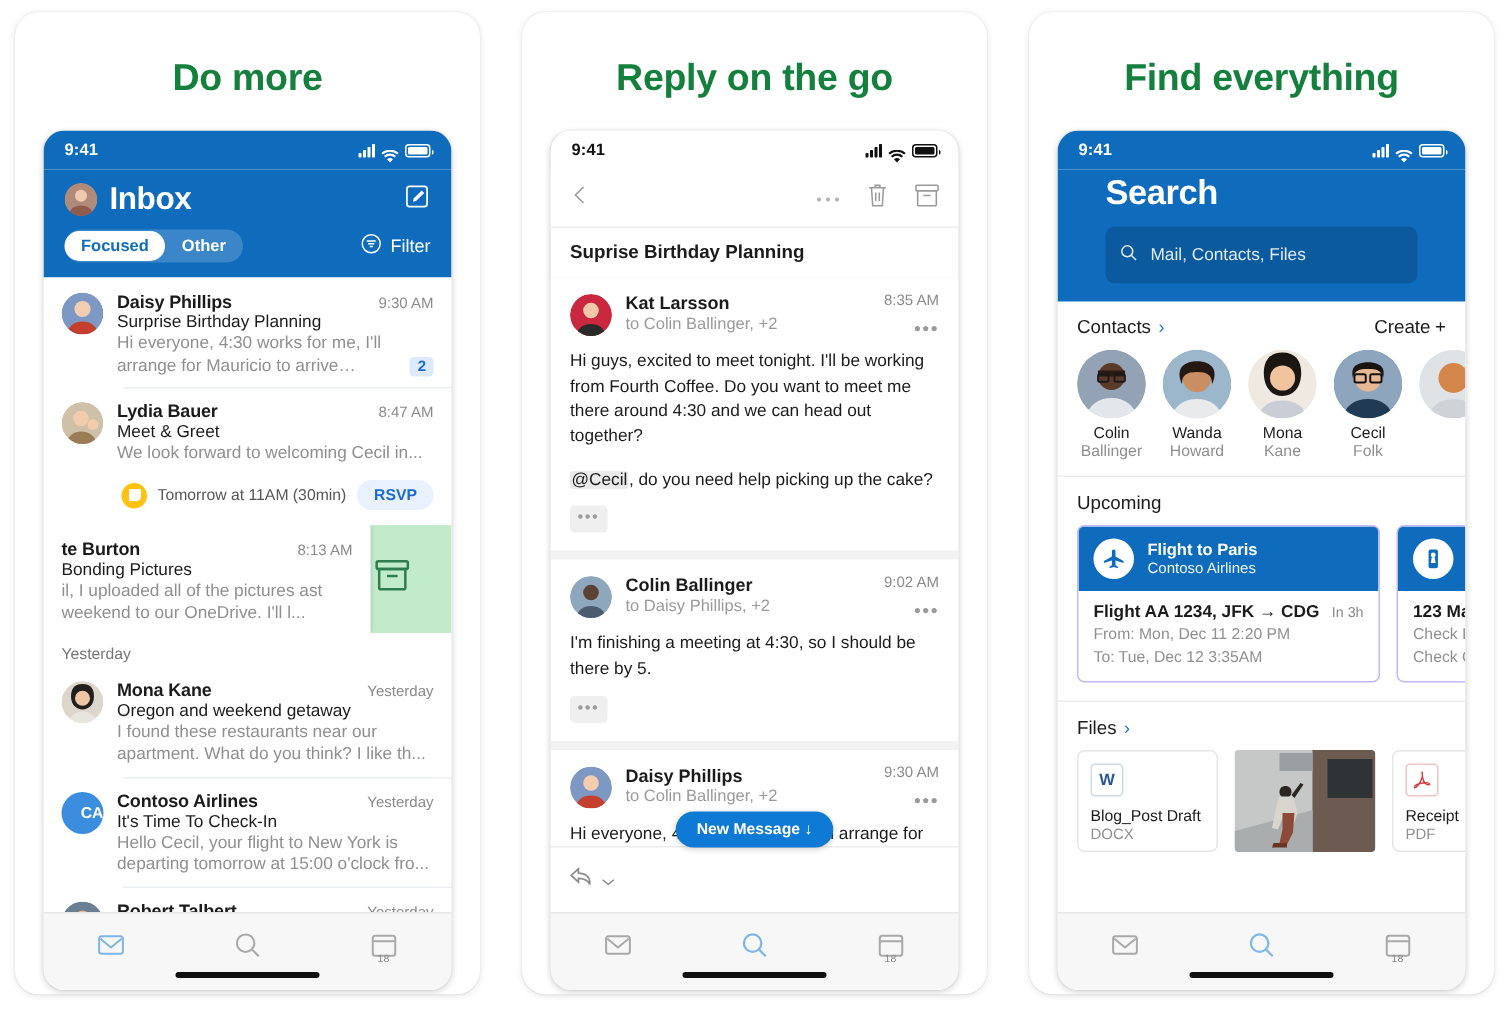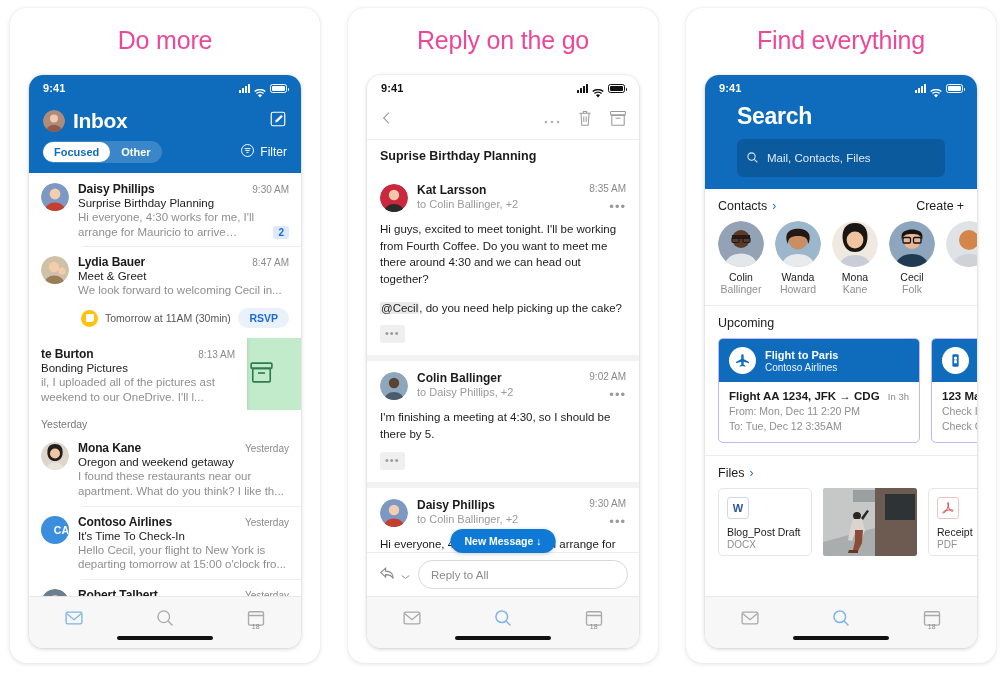--- a/index.html
+++ b/index.html
@@ -25,24 +25,24 @@
     border-radius: 16px;
     box-shadow: 0 1px 5px rgba(0,0,0,0.11), 0 0 1px rgba(0,0,0,0.12);
     display: flex;
     flex-direction: column;
     align-items: center;
     overflow: hidden;
     position: relative;
   }
   .panel-title {
     font-size: 25px;
-    font-weight: 400;
-    color: #ec4899;
+    font-weight: 700;
+    color: #15803d;
     letter-spacing: -0.2px;
-    margin-top: 18px;
+    margin-top: 30px;
     margin-bottom: 20px;
     text-align: center;
   }
 
   
   .phone {
     width: 272px;
     height: 573px;
     background: #ffffff;
     border-radius: 14px;
@@ -536,21 +536,20 @@
             <svg width="20" height="16" viewBox="0 0 24 20" fill="none" stroke="#8a8a8a" stroke-width="1.4">
                 <path d="M9 4 3 9.5 9 15v-3c5 0 8 1.6 9.5 5 .4-5.8-3.2-9.4-9.5-9.4z"></path>
               </svg>
           </span>
           <span>
             <svg width="9" height="6" viewBox="0 0 12 8" fill="none" stroke="#8a8a8a" stroke-width="1.3">
                 <path d="M1 2l5 4 5-4"></path>
               </svg>
           </span>
         </span>
-        <div class="reply-input">Reply to All</div>
       </div>
 
       <div class="tabbar">
         <span>
           <svg width="20" height="20" viewBox="0 0 24 24" fill="none" stroke="#a9a9a9" stroke-width="1.6">
               <rect x="2.5" y="5" width="19" height="14" rx="2"></rect>
               <path d="M3.5 7l8.5 7 8.5-7"></path>
             </svg>
         </span>
         <span>

